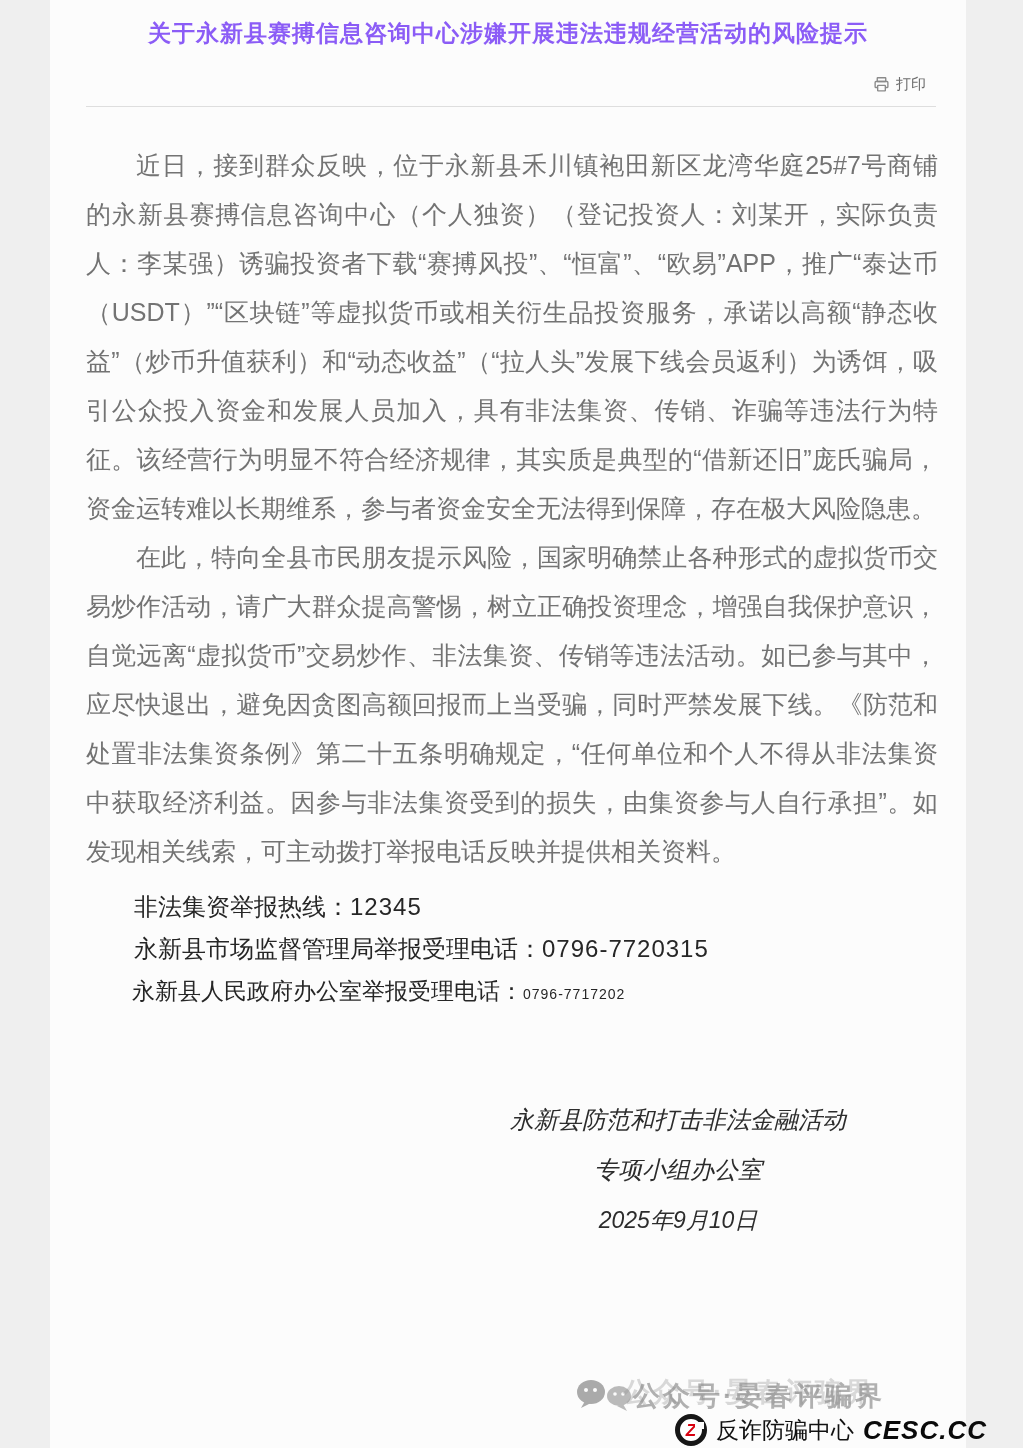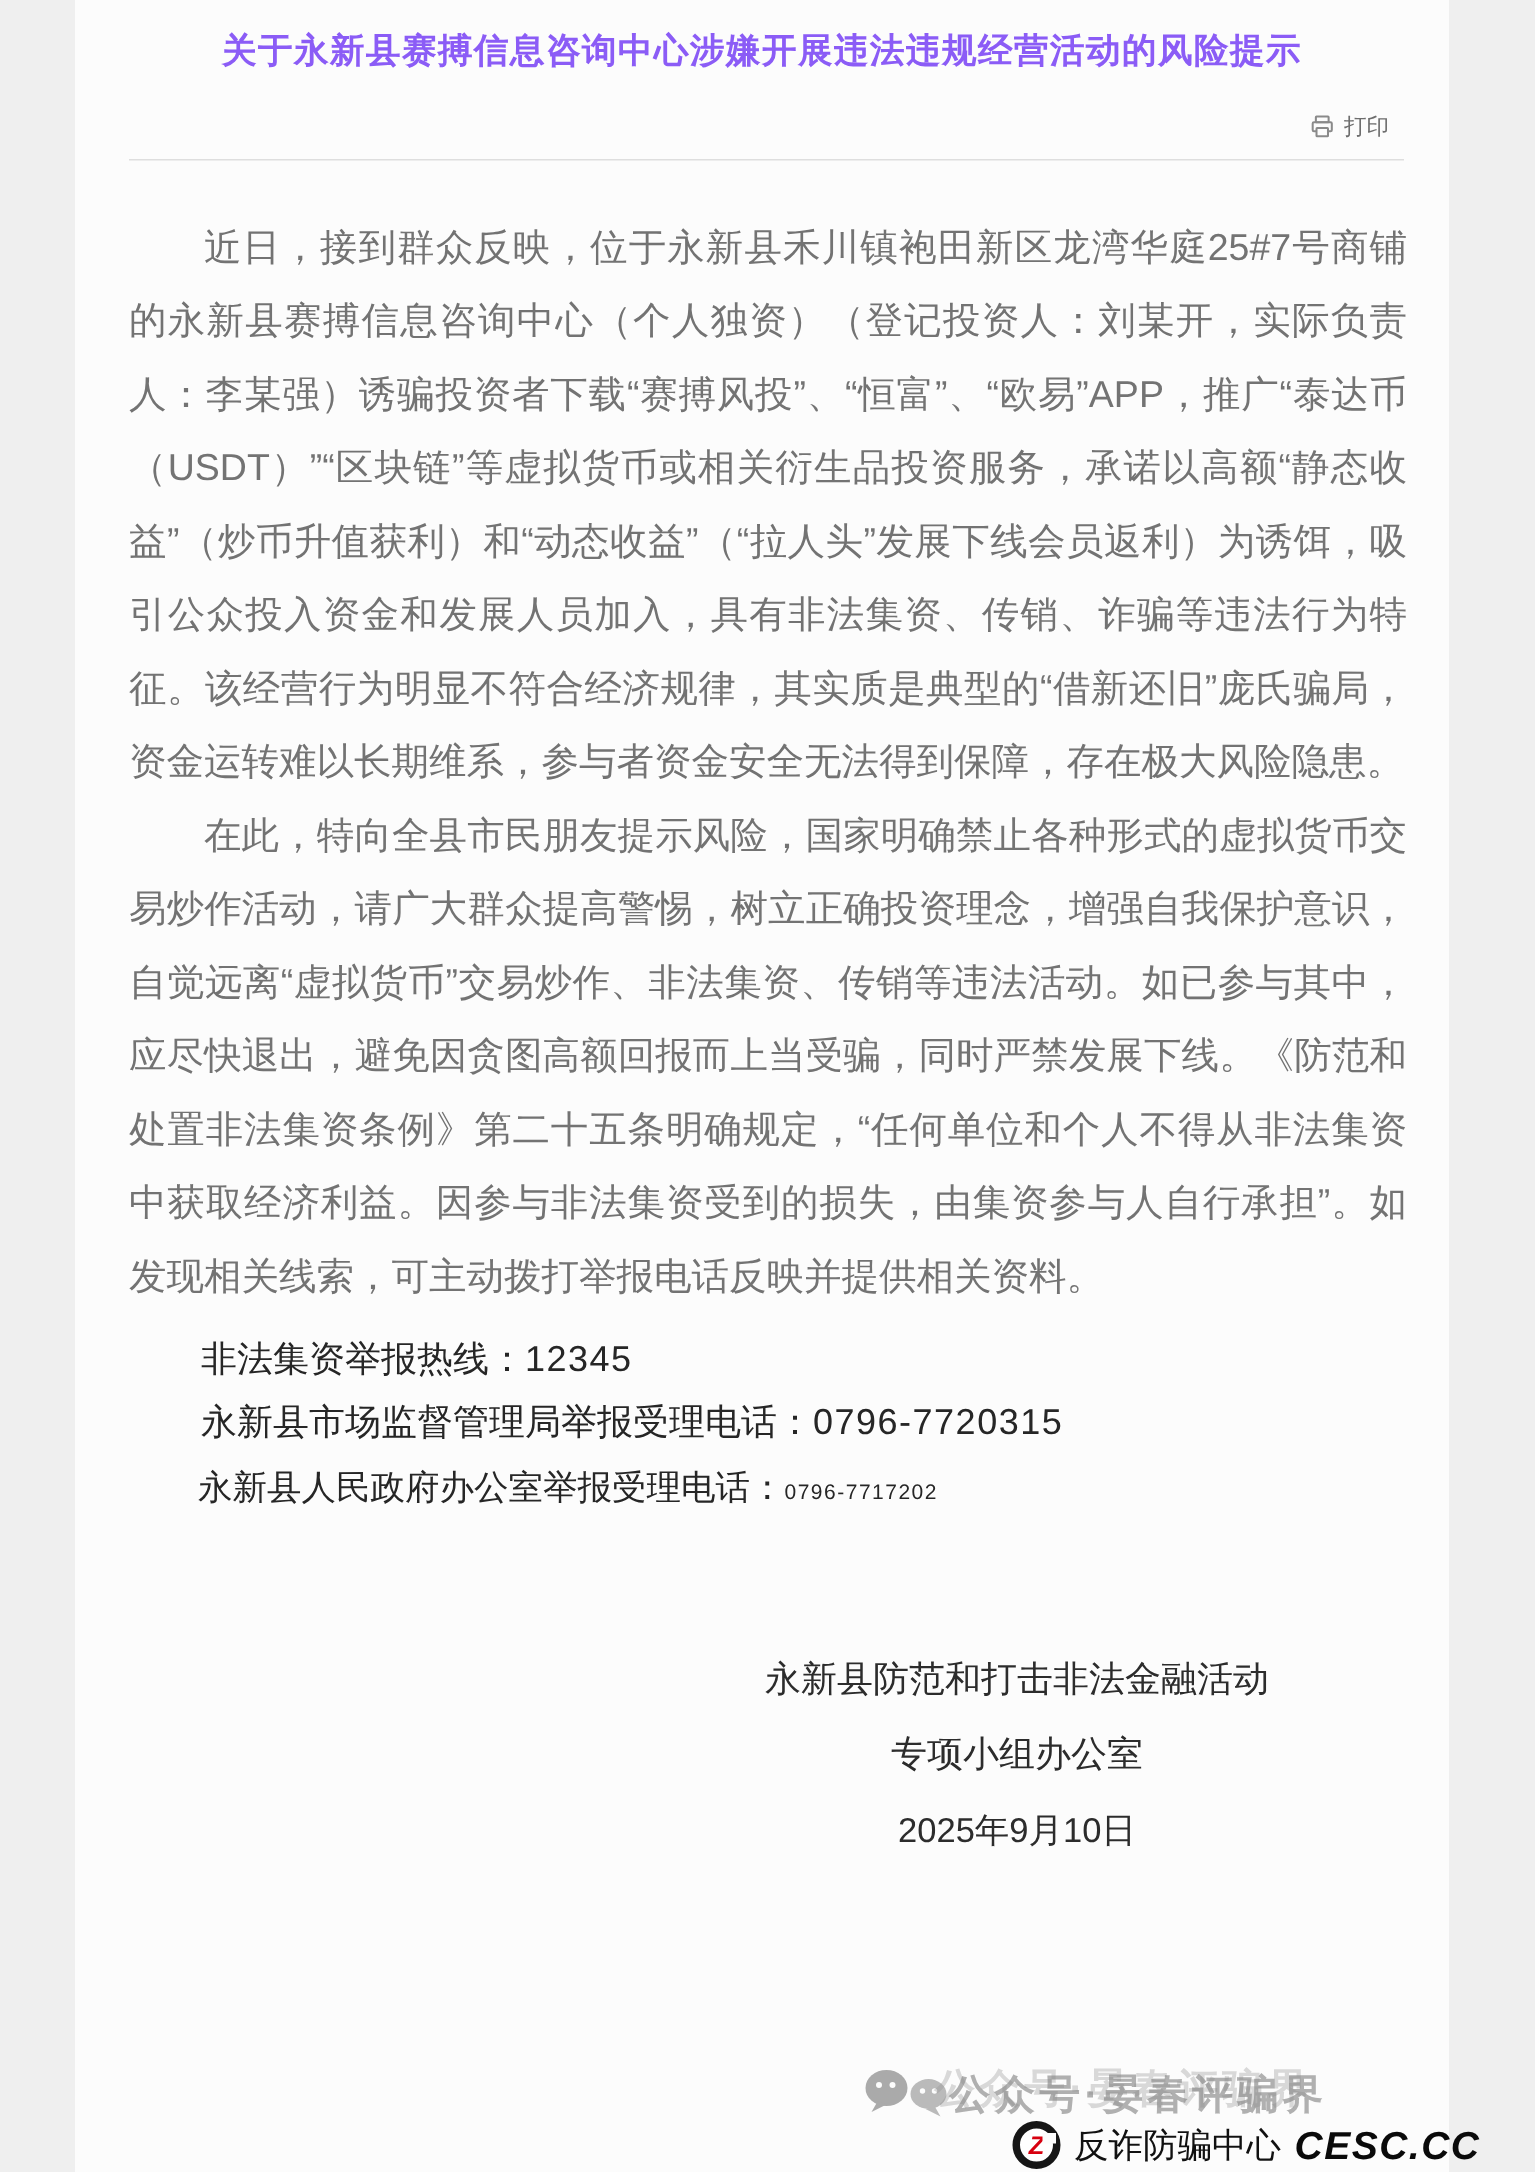--- a/index.html
+++ b/index.html
@@ -75,20 +75,21 @@
     margin-top: 8px;
   }
   .hotline .num { letter-spacing: 1px; }
   
   .hotline:nth-child(3) { font-size: 23px; }
   .hotline:nth-child(3) .num { font-size: 14px; text-align: center; }
   .signature {
     margin-top: 84px;
     margin-right: 120px;
     text-align: right;
+    font-style: italic;
   }
   .signature-inner {
     display: inline-block;
     text-align: center;
     font-size: 24px;
     color: #2c2c2c;
     line-height: 50px;
   }
   .signature-inner .sig-date { font-size: 23px; }
   .watermark {

